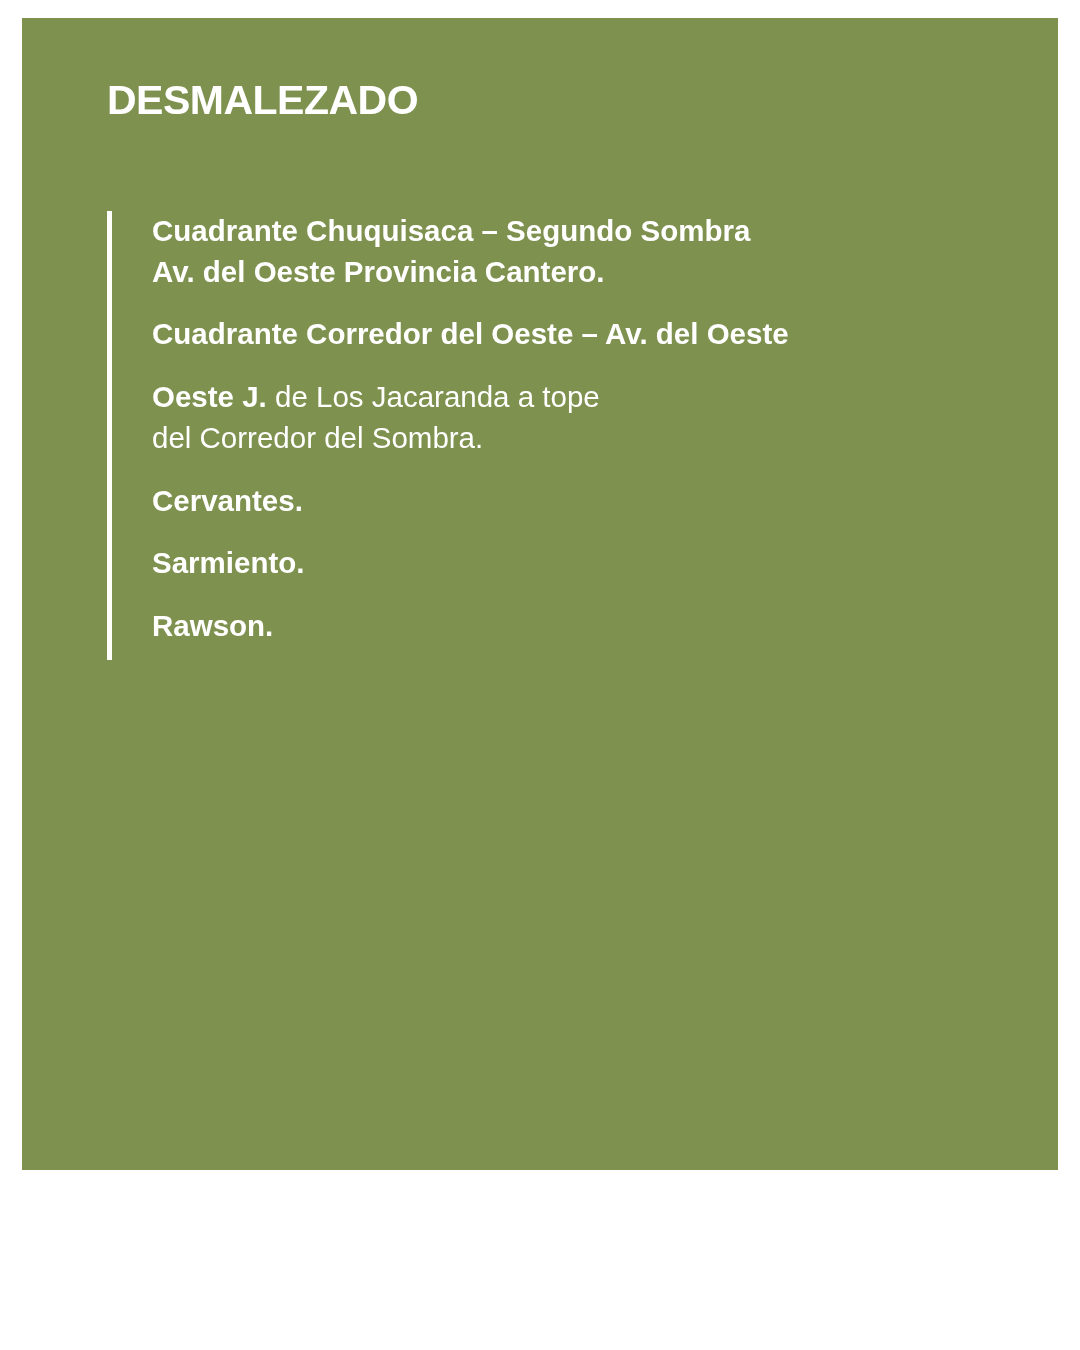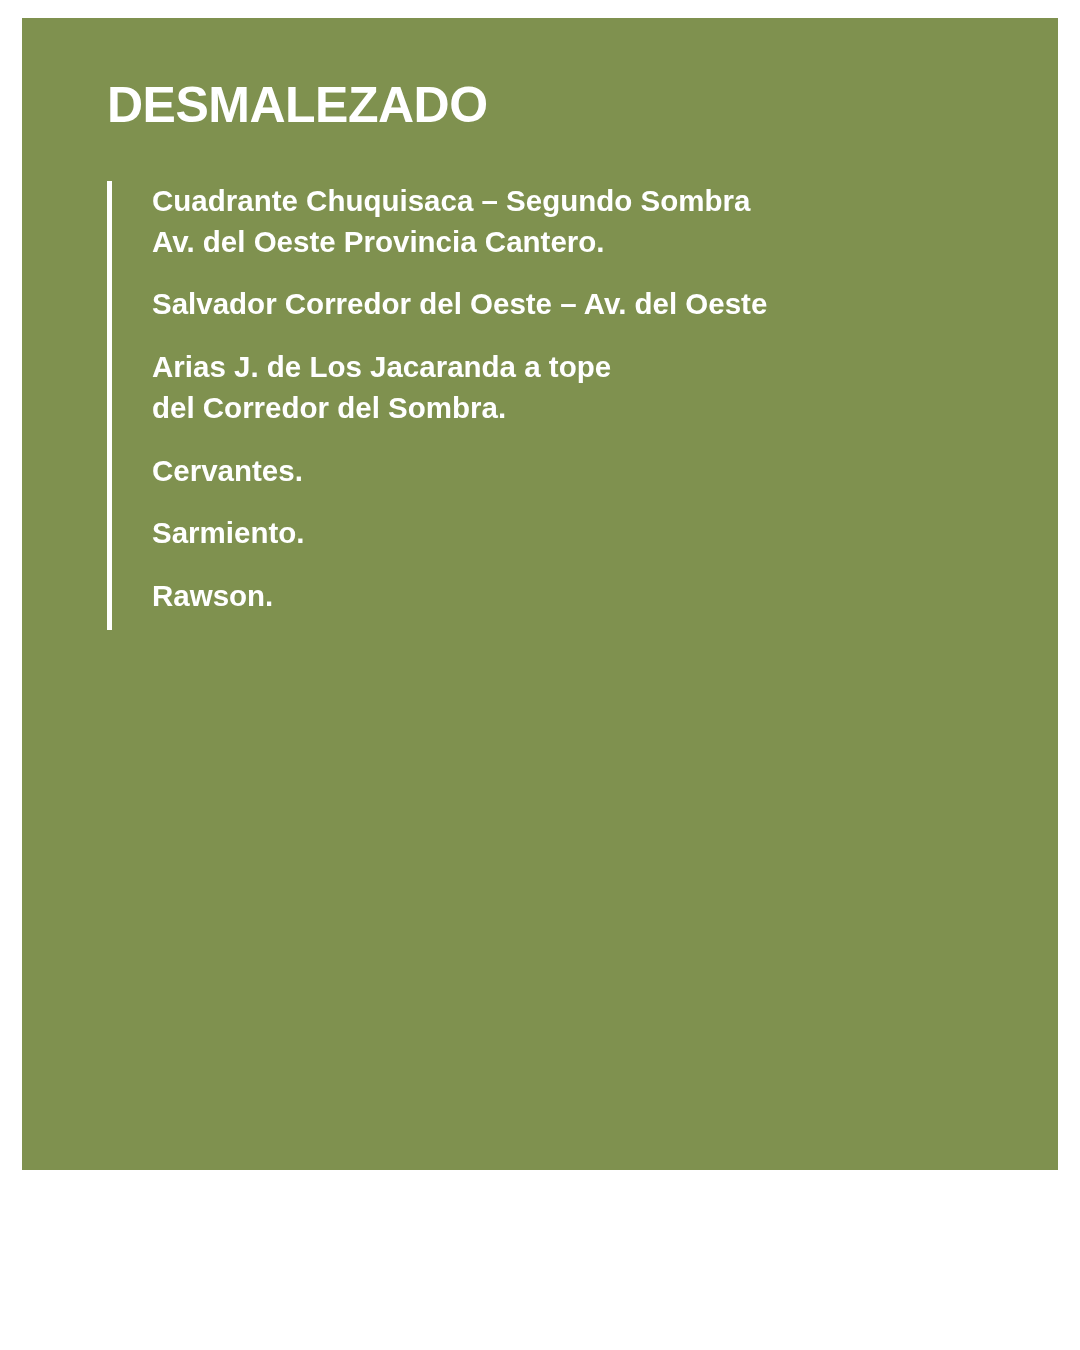--- a/index.html
+++ b/index.html
@@ -24,45 +24,45 @@
     left: 22px;
     top: 18px;
     width: 1036px;
     height: 1152px;
     background: #7f914f;
   }
   .title {
     position: absolute;
     left: 85px;
     top: 62px;
-    font-size: 50px;
+    font-size: 41px;
     font-weight: bold;
     color: #ffffff;
     letter-spacing: -0.5px;
     line-height: 1;
     white-space: nowrap;
   }
   .list-wrap {
     position: absolute;
     left: 85px;
-    top: 163px;
+    top: 193px;
     width: 880px;
     padding-left: 40px;
     box-sizing: border-box;
     border-left: 5px solid #ffffff;
   }
   .entry {
     color: #ffffff;
     font-size: 29.5px;
     line-height: 1.38;
     font-weight: bold;
     margin-bottom: 22px;
   }
   .entry .light {
-    font-weight: bold;
+    font-weight: normal;
   }
   .entry:last-child {
     margin-bottom: 13px;
   }
   
   .footer {
     position: absolute;
     left: 0;
     top: 1170px;
     width: 1080px;
@@ -79,25 +79,25 @@
     <div class="title">DESMALEZADO</div>
 
     <div class="list-wrap">
 
       <div class="entry">
         <span>Cuadrante Chuquisaca – Segundo Sombra</span><br>
         <span> Av. del Oeste Provincia Cantero.</span>
       </div>
 
       <div class="entry">
-        <span>Salvador Corredor del Oeste – Av. del Oeste</span><br>
+        <span>Cuadrante Corredor del Oeste – Av. del Oeste</span><br>
       </div>
 
       <div class="entry">
-        <span>Arias J.</span><span class="light"> de Los Jacaranda a tope</span><br>
+        <span>Oeste J.</span><span class="light"> de Los Jacaranda a tope</span><br>
         <span class="light">del Corredor del Sombra.</span>
       </div>
 
 
       <div class="entry">
         <span>Cervantes.</span>
       </div>
 
       <div class="entry">
         <span>Sarmiento.</span>

